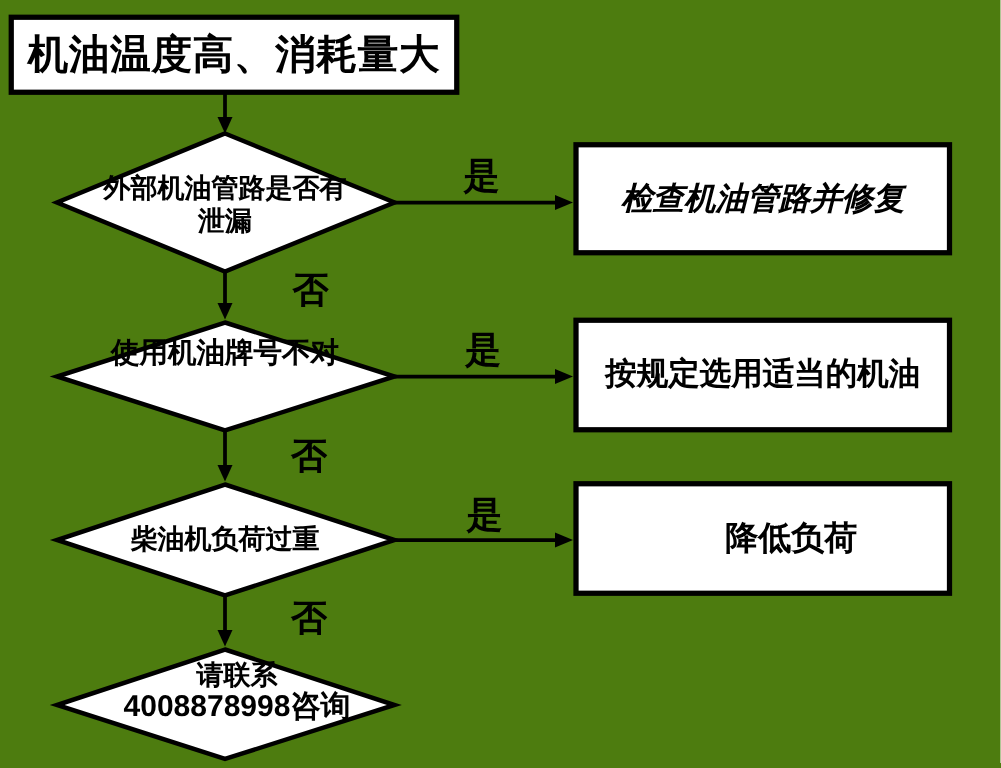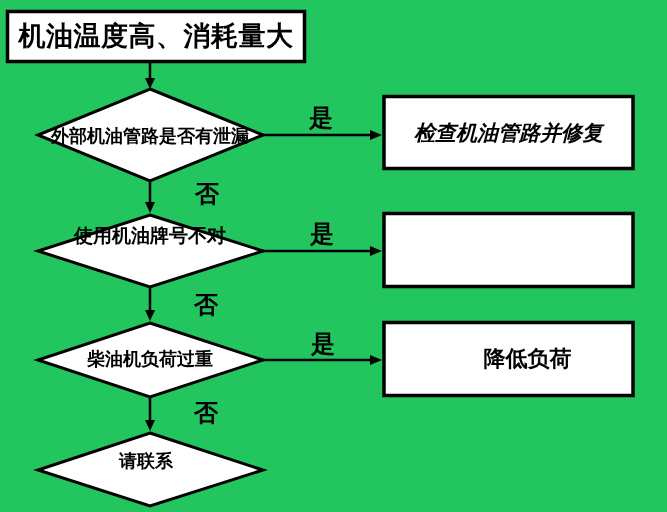--- a/index.html
+++ b/index.html
@@ -5,47 +5,47 @@
   html, body {
     margin: 0;
     padding: 0;
     background: #ffffff;
     font-family: "Liberation Sans", sans-serif;
   }
   .canvas {
     position: relative;
     width: 667px;
     height: 512px;
-    background: #22c55e;
+    background: #4d7c0f;
     overflow: hidden;
   }
   .canvas svg {
     position: absolute;
     left: 0;
     top: 0;
   }
   .label {
     position: absolute;
     display: flex;
     align-items: center;
     justify-content: center;
     text-align: center;
     color: #000000;
     font-weight: bold;
     white-space: nowrap;
     line-height: 1.2;
   }
   .label.multi {
-    flex-direction: row;
+    flex-direction: column;
   }
   .start-label   { left: 7px;   top: 11px;  width: 298px; height: 50px; font-size: 27px; letter-spacing: 0.5px; }
   .d1-label      { left: 48px;  top: 113px; width: 204px; height: 46px; font-size: 18px; line-height: 22px; }
   .d2-label      { left: 48px;  top: 223px; width: 204px; height: 26px; font-size: 19px; }
   .d3-label      { left: 48px;  top: 347px; width: 204px; height: 26px; font-size: 18px; text-align: center; }
-  .d4-label      { left: 44px;  top: 439px; width: 204px; height: 44px; font-size: 18px; line-height: 21px; text-align: center; }
+  .d4-label      { left: 56px;  top: 439px; width: 204px; height: 44px; font-size: 18px; line-height: 21px; text-align: center; }
   .d4-line2      { font-size: 20px; }
   .b1-label      { left: 384px; top: 96px;  width: 249px; height: 73px; font-size: 21px; font-style: italic; }
   .b2-label      { left: 384px; top: 213px; width: 249px; height: 74px; font-size: 21px; }
   .b3-label      { left: 384px; top: 322px; width: 287px; height: 74px; font-size: 22px; font-family: Liberation Serif, serif; }
   .edge-label    { width: 50px; height: 30px; font-size: 24px; }
   .yes1 { left: 296px; top: 103px; }
   .yes2 { left: 297px; top: 219px; }
   .yes3 { left: 298px; top: 329px; }
   .no1  { left: 182px; top: 179px; }
   .no2  { left: 181px; top: 290px; }
@@ -102,26 +102,28 @@
 
   <div class="label start-label">机油温度高、消耗量大</div>
 
   <div class="label multi d1-label">
     <div>外部机油管路是否有</div>
     <div>泄漏</div>
   </div>
   <div class="label b1-label">检查机油管路并修复</div>
 
   <div class="label d2-label">使用机油牌号不对</div>
+  <div class="label b2-label">按规定选用适当的机油</div>
 
   <div class="label d3-label">柴油机负荷过重</div>
   <div class="label b3-label">降低负荷</div>
 
   <div class="label multi d4-label">
     <div>请联系</div>
+    <div class="d4-line2">4008878998咨询</div>
   </div>
 
   <div class="label edge-label yes1">是</div>
   <div class="label edge-label yes2">是</div>
   <div class="label edge-label yes3">是</div>
   <div class="label edge-label no1">否</div>
   <div class="label edge-label no2">否</div>
   <div class="label edge-label no3">否</div>
 
 </div>

